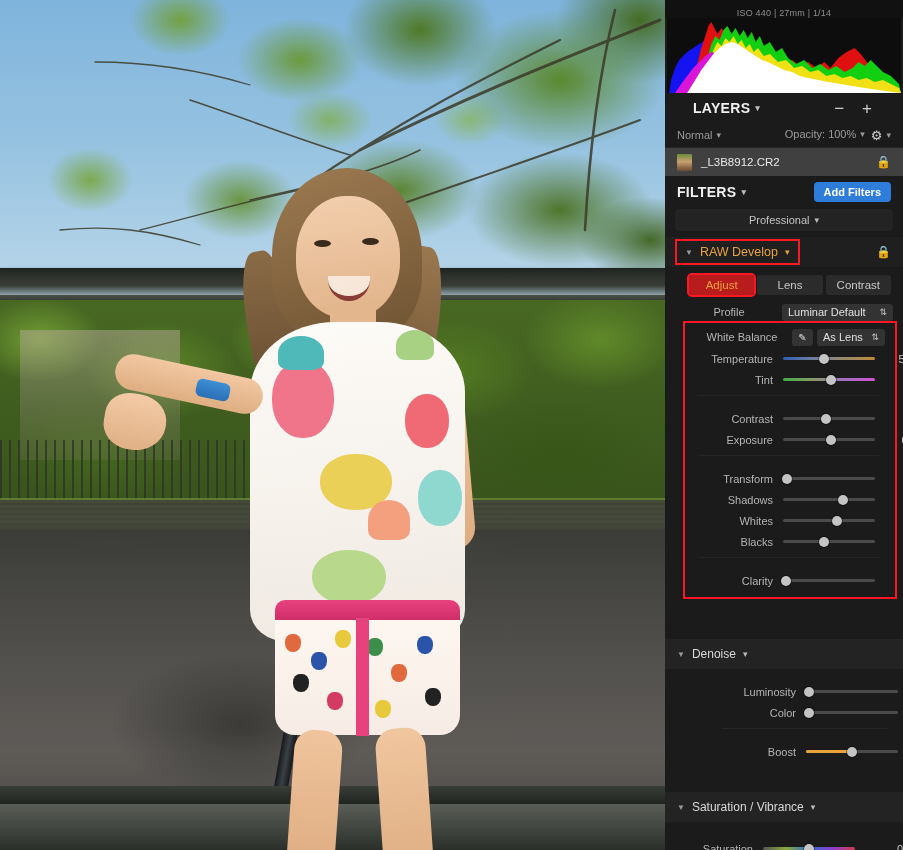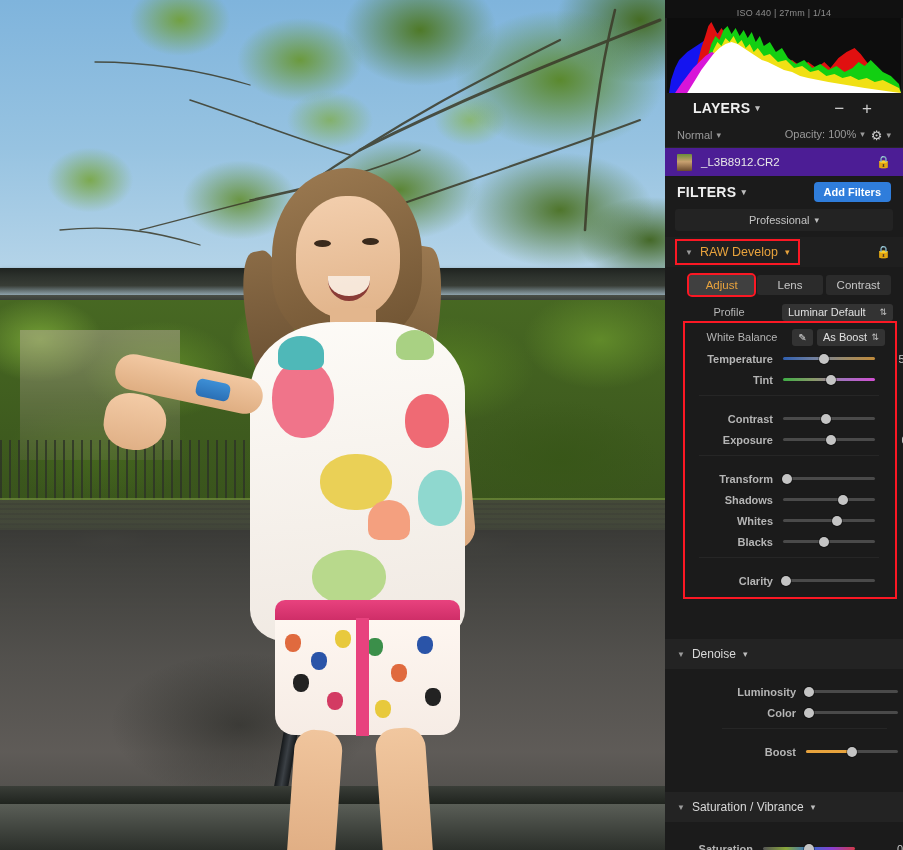--- a/index.html
+++ b/index.html
@@ -133,21 +133,21 @@
   .chev{font-size:9px;color:#bdbdbd;}
   .iconBtn{color:#cfcfcf;font-size:17px;line-height:1;cursor:default;padding:0 3px;}
 
   .blendRow{display:flex;align-items:center;justify-content:space-between;
     padding:0 12px;height:24px;font-size:11px;color:#9a9a9a;background:#1b1b1b;}
   .blendRow .grp{display:flex;align-items:center;gap:4px;}
   .updown{font-size:9px;color:#9a9a9a;}
   .gear{font-size:13px;color:#cfcfcf;}
 
   .layerRow{display:flex;align-items:center;gap:9px;height:28px;padding:0 12px;
-    background:#4c1d95;border-top:1px solid #262626;border-bottom:1px solid #1a1a1a;}
+    background:#404040;border-top:1px solid #262626;border-bottom:1px solid #1a1a1a;}
   .thumb{width:15px;height:17px;border-radius:1px;overflow:hidden;flex:none;
     background:linear-gradient(180deg,#6b8d3a 0%,#c8a070 45%,#6a4a2e 100%);}
   .layerName{font-size:11.5px;color:#e8e8e8;flex:1;}
   .lock{font-size:12px;color:#9b9b9b;}
 
   .filtersRow{display:flex;align-items:center;justify-content:space-between;
     padding:0 12px;height:30px;background:#1b1b1b;}
   .addBtn{background:#2f7ddb;color:#fff;font-size:11px;font-weight:700;
     border-radius:4px;padding:4px 10px;border:none;cursor:default;}
   .proRow{margin:2px 10px 0;height:22px;background:#232323;border-radius:3px;
@@ -161,33 +161,33 @@
   .tri{font-size:8px;color:#9a9a9a;}
   .rawName{color:#e8a33d;font-size:12.5px;}
 
   .redbox{outline:2px solid #fb1824;outline-offset:0;}
   .rawWrap{position:relative;display:inline-flex;align-items:center;gap:7px;
     padding:4px 8px;}
 
   .tabs{display:flex;gap:3px;padding:8px 12px 6px 24px;}
   .tab{flex:1;text-align:center;font-size:11.5px;color:#c6c6c6;background:#2b2b2b;
     border-radius:3px;padding:4px 0;cursor:default;}
-  .tab.active{background:#404040;color:#e8a33d;}
+  .tab.active{background:#b91c1c;color:#e8a33d;}
 
   .ctlRow{display:flex;align-items:center;height:22px;padding:0 10px 0 0;font-size:11px;}
   .ctlLabel{width:88px;text-align:center;color:#b5b5b5;padding-right:9px;flex:none;}
   .sel{flex:1;height:17px;background:#333;border-radius:3px;display:flex;
     align-items:center;justify-content:space-between;padding:0 6px;
     font-size:11px;color:#e0e0e0;}
   .sel .ud{font-size:9px;color:#c0c0c0;}
   .eyedrop{width:21px;height:17px;background:#333;border-radius:3px;margin-right:4px;
     display:flex;align-items:center;justify-content:center;font-size:10px;color:#ddd;flex:none;}
 
   .sliderRow{display:flex;align-items:center;height:21px;font-size:11px;}
-  .sLabel{width:88px;text-align:right;color:#b5b5b5;padding-right:10px;flex:none;font-weight:bold;}
+  .sLabel{width:88px;text-align:right;color:#b5b5b5;padding-right:10px;flex:none;}
   .track{position:relative;width:92px;height:3px;border-radius:2px;background:#4a4a4a;flex:none;}
   .track .fill{position:absolute;left:0;top:0;height:3px;border-radius:2px;}
   .knob{position:absolute;top:-3.5px;width:10px;height:10px;border-radius:50%;
     background:#c4c4c4;box-shadow:0 0 0 1px rgba(0,0,0,.35);transform:translateX(-5px);}
   .sVal{width:38px;text-align:right;color:#c9c9c9;font-size:11px;padding-left:10px;flex:none;}
 
   .adjustBox{position:relative;margin:0 8px 0 20px;padding:3px 0 6px;}
   .sepLine{height:1px;background:#262626;margin:5px 16px 5px 14px;}
   .gap{height:7px;}
 </style>
@@ -357,21 +357,21 @@
         <span class="ud">⇅</span>
       </div>
     </div>
 
     <div class="adjustBox redbox">
 
       <div class="ctlRow" style="padding-left:16px;">
         <span class="ctlLabel" style="width:82px;">White Balance</span>
         <span class="eyedrop">✎</span>
         <div class="sel">
-          <span>As Boost</span>
+          <span>As Lens</span>
           <span class="ud">⇅</span>
         </div>
       </div>
 
       <div id="rawSliders">
           <div class="sliderRow">
             <span class="sLabel">Temperature</span>
             <div class="track" style="background: linear-gradient(90deg, rgb(47, 95, 176), rgb(111, 127, 160), rgb(154, 138, 106), rgb(192, 138, 58));">
               <div class="knob" style="left: 45%;"></div>
             </div>

